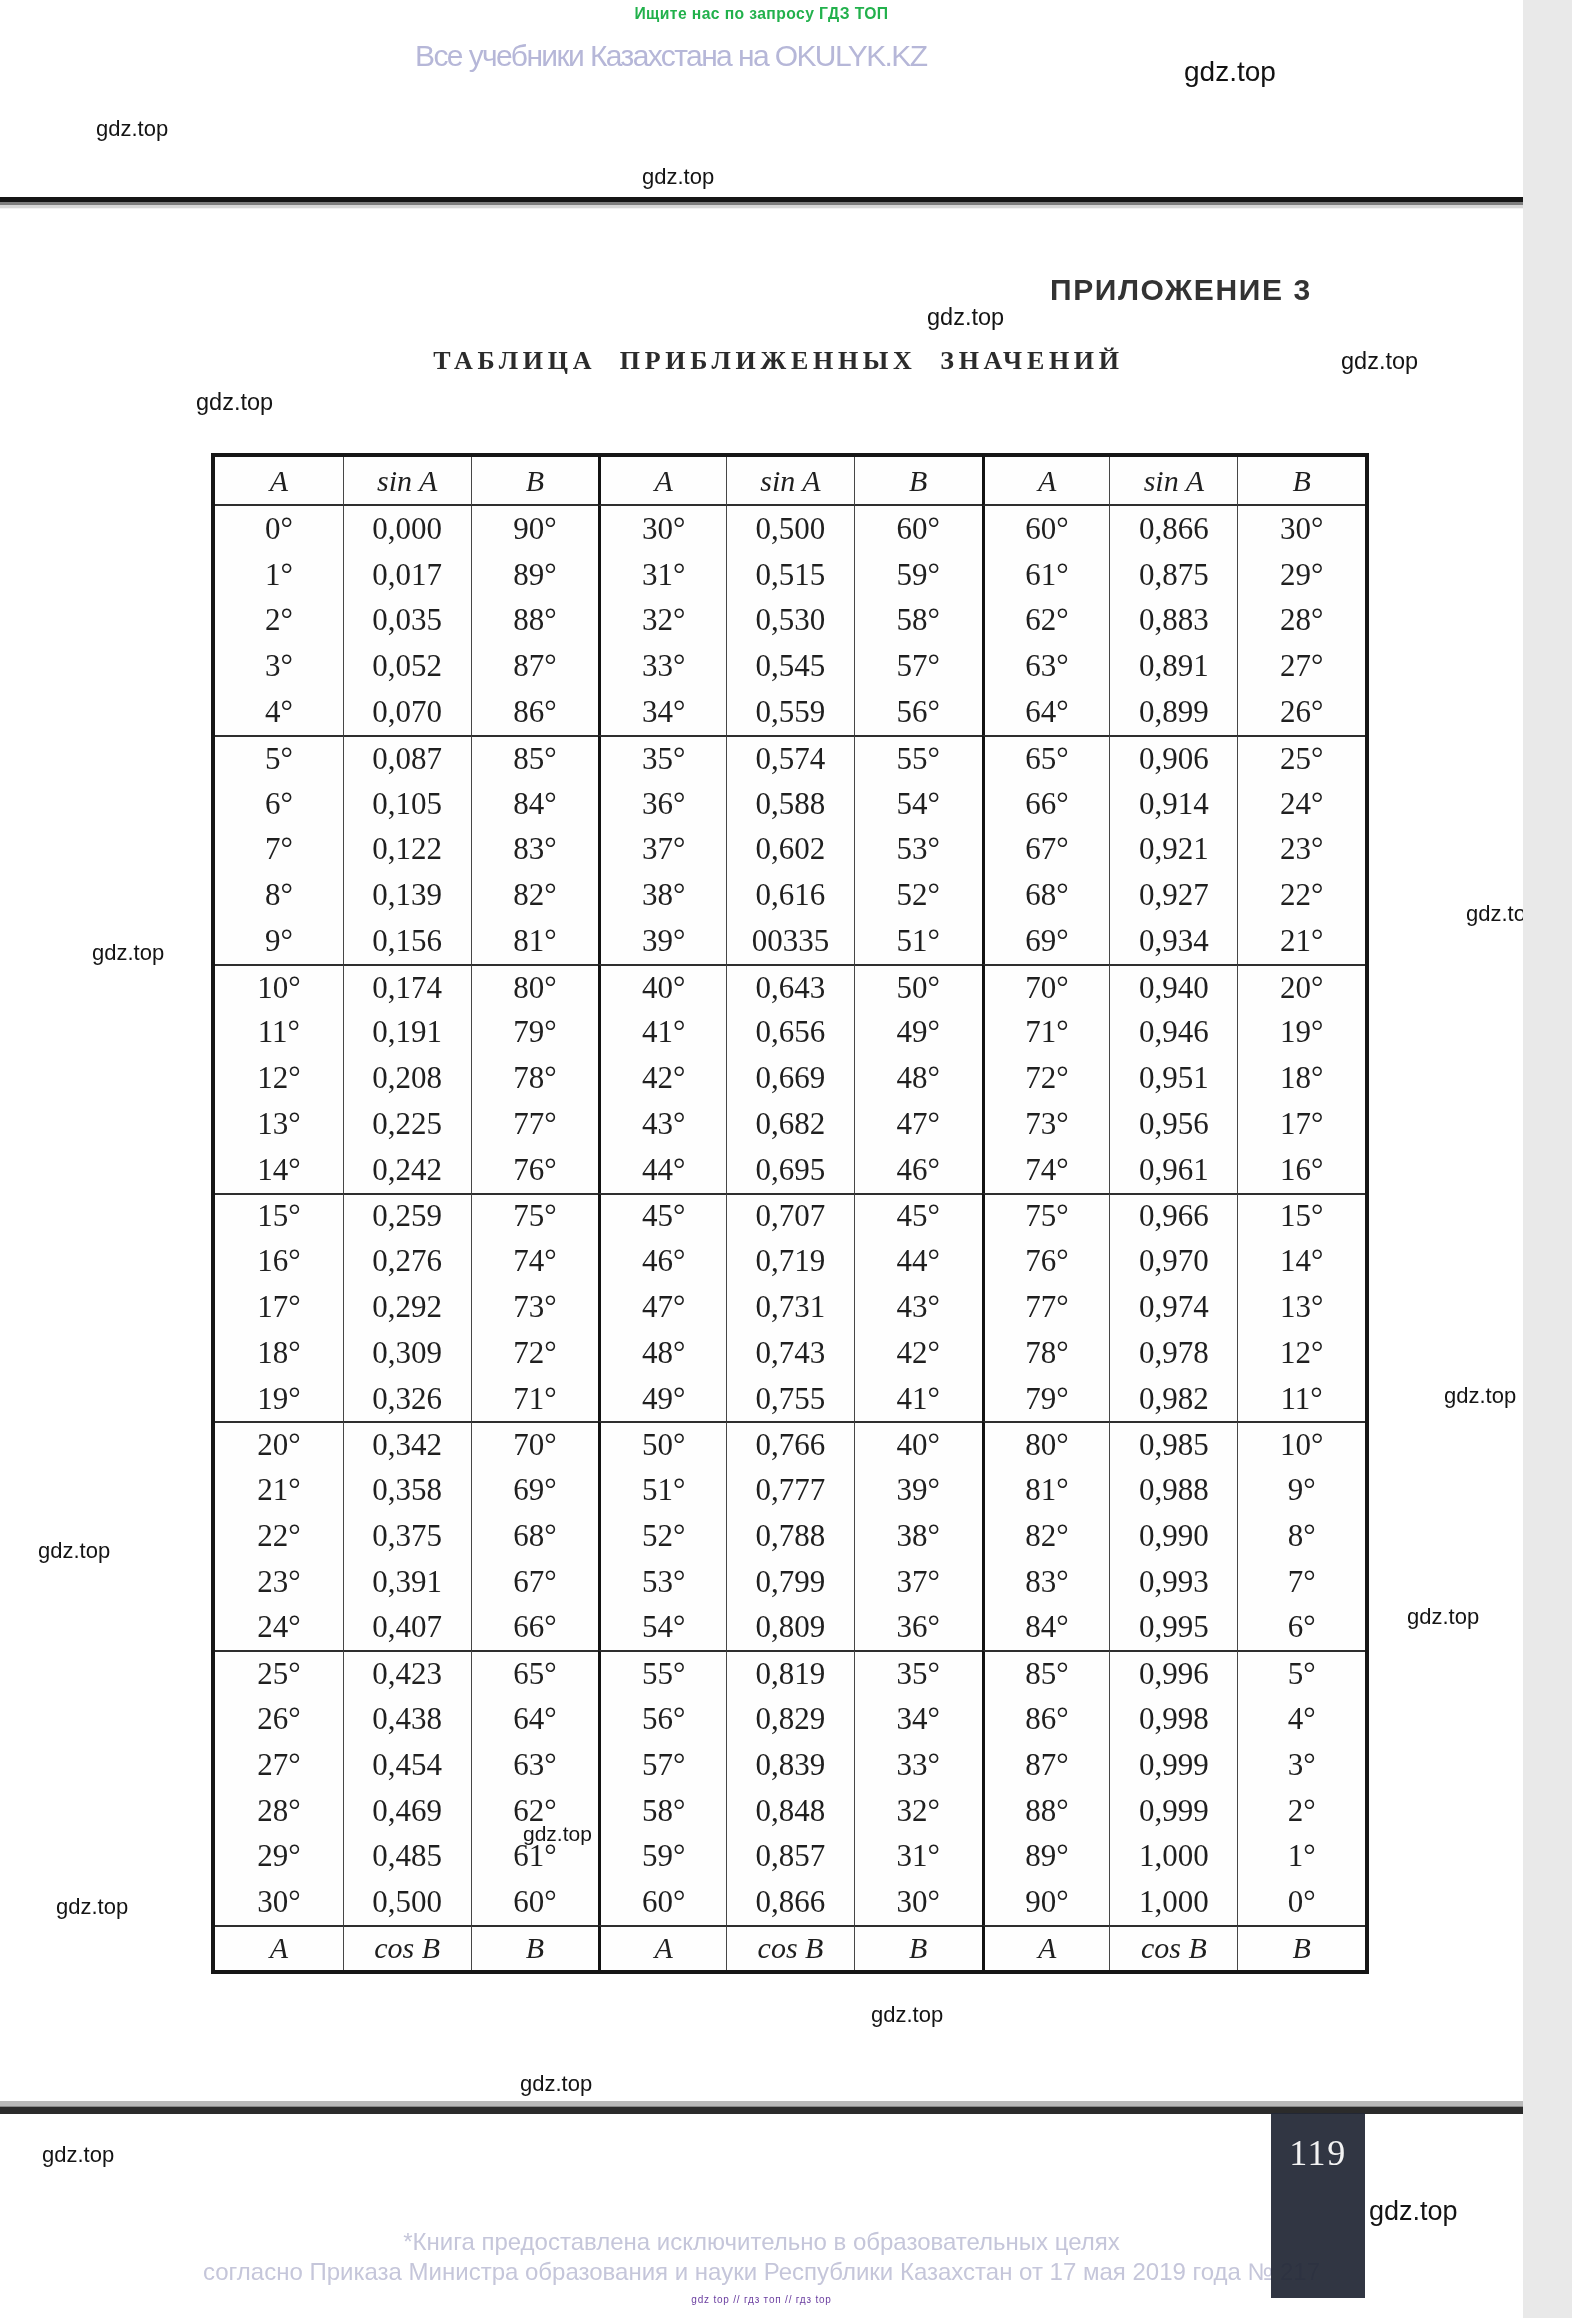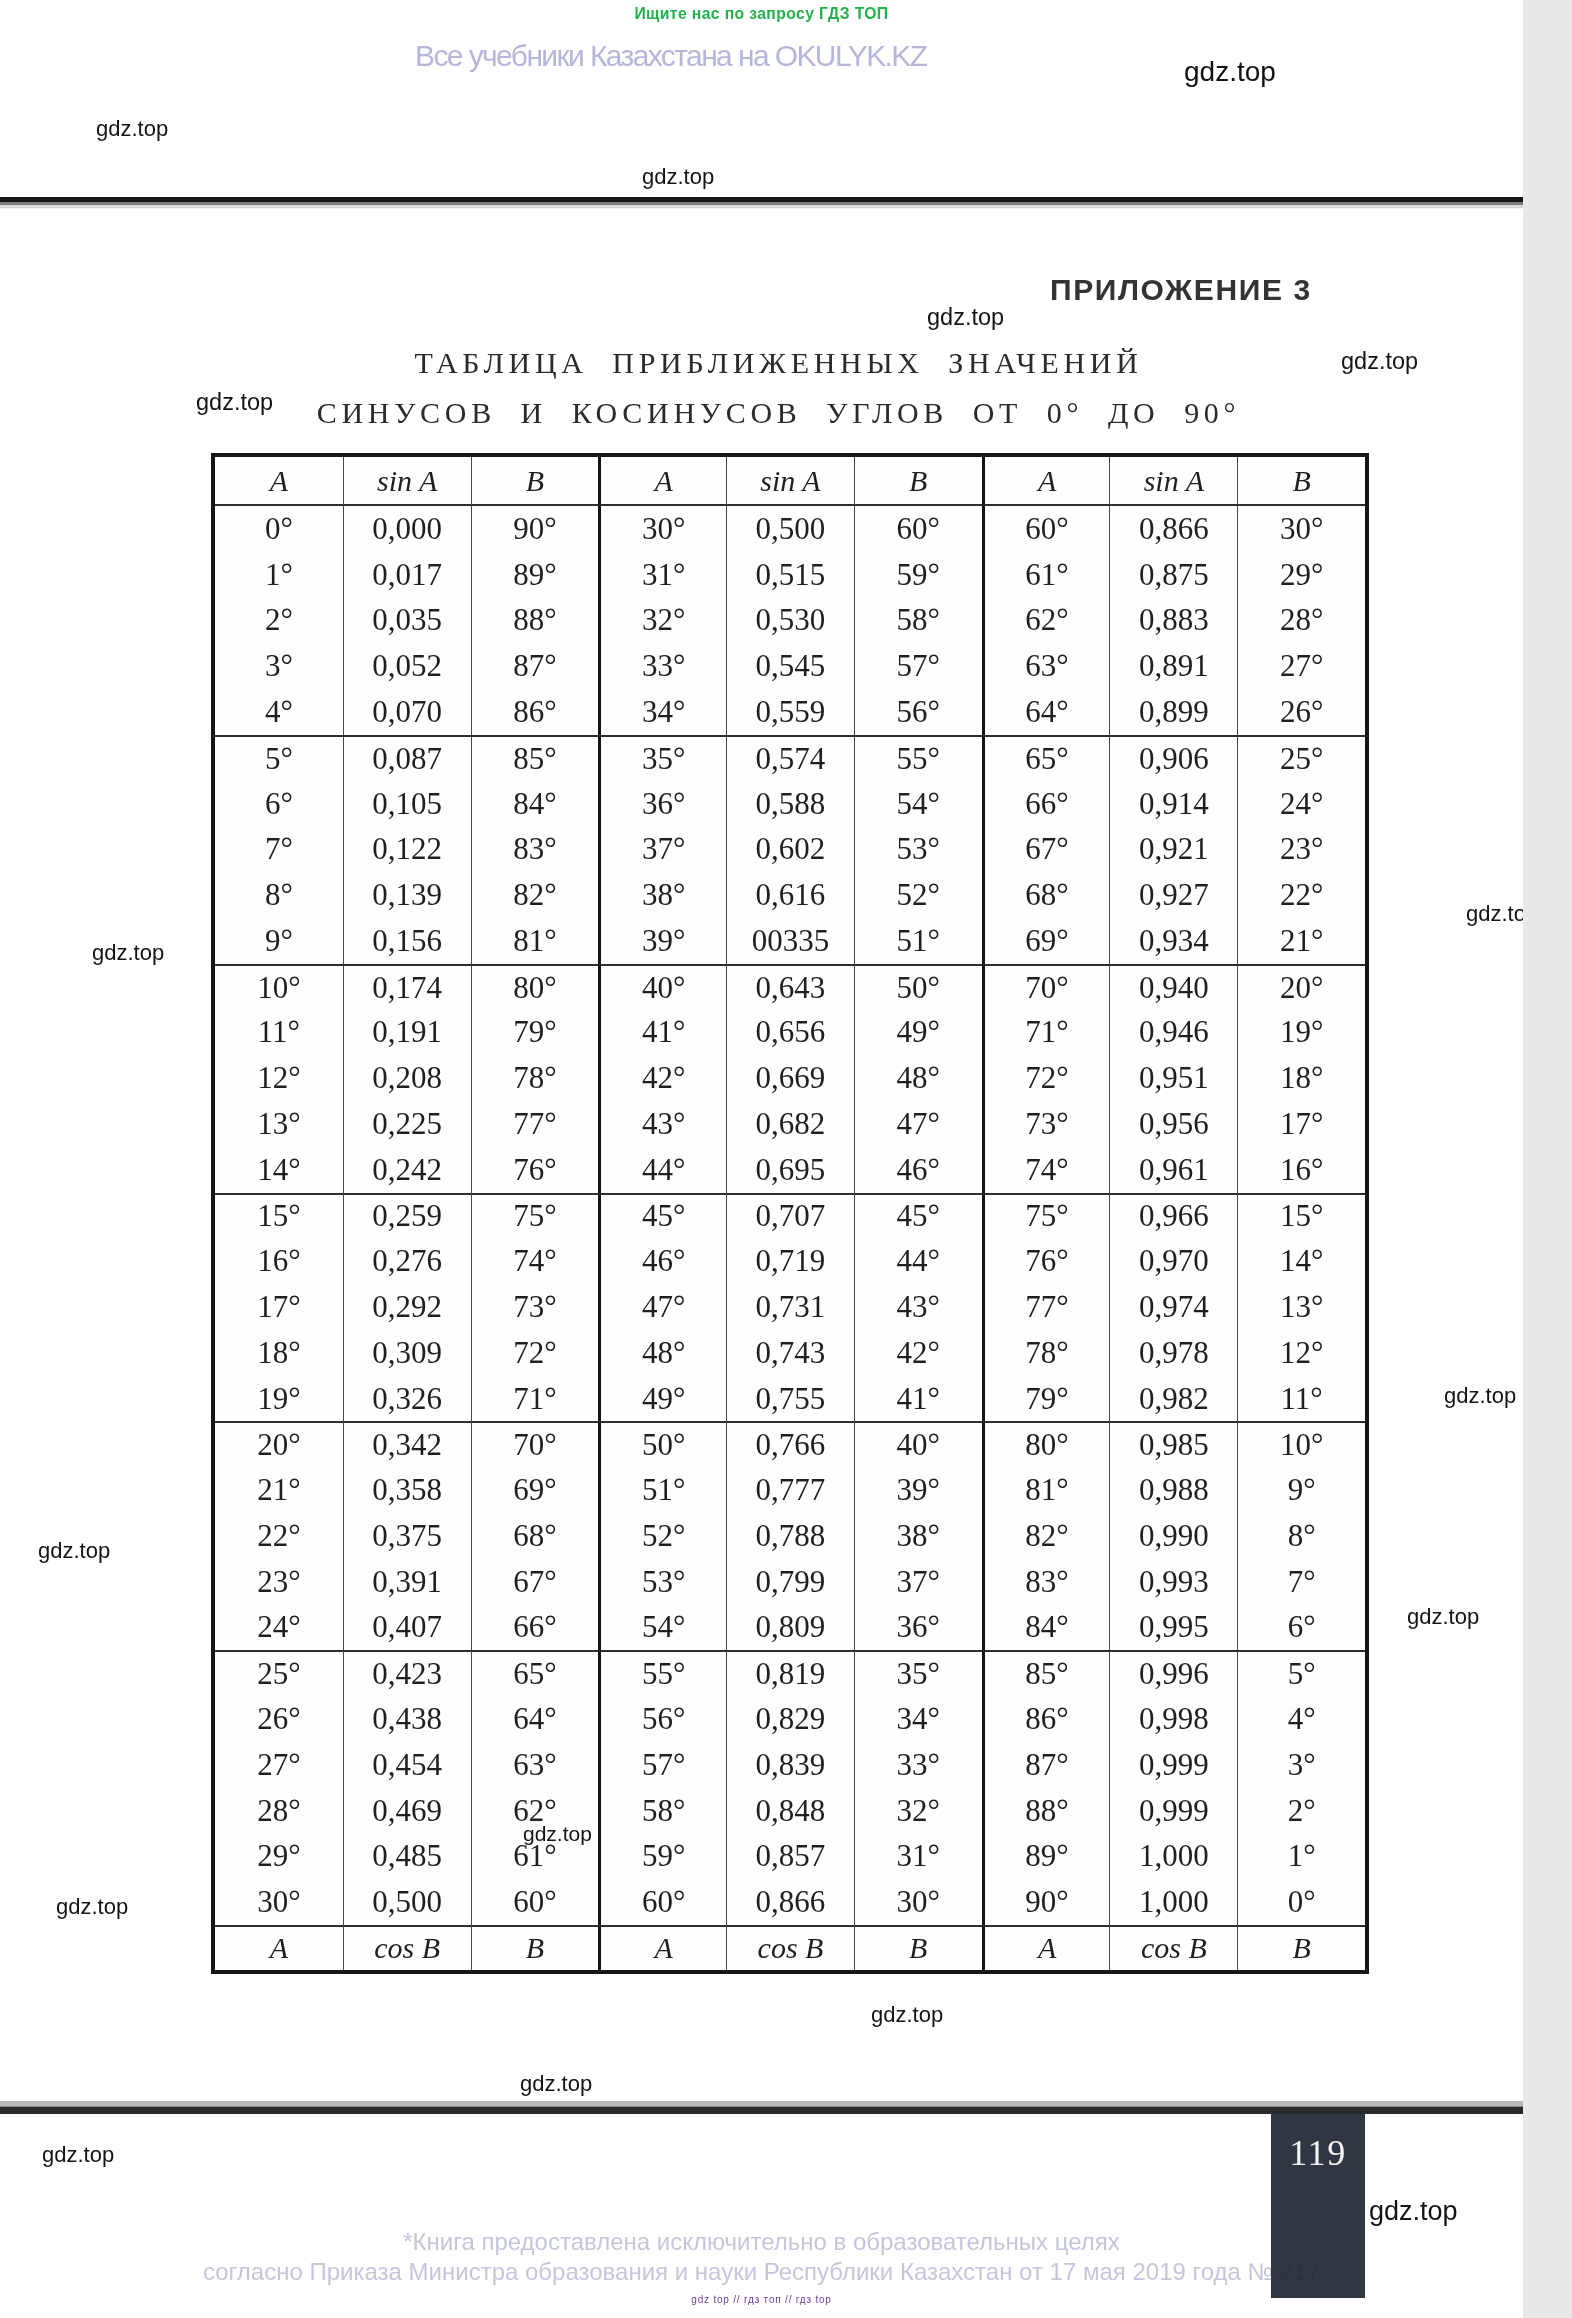--- a/index.html
+++ b/index.html
@@ -16,22 +16,22 @@
   .gdz-wm{position:absolute;color:#141414;white-space:nowrap;z-index:6;
           font-family:"Liberation Sans",sans-serif;}
 
   #top-rule{top:197px;left:0;width:100%;height:11.7px;
     background:linear-gradient(#161616 0 38%,#7e7e7e 38% 68%,#d8d8d8 68% 88%,#f3f3f3 88% 100%);}
   #bottom-rule{top:2101px;left:0;width:100%;height:12.5px;
     background:linear-gradient(#b9b9b9 0 38%,#8a8a8a 38% 45%,#2b2b2b 45% 100%);}
 
   #appendix-label{left:1050px;top:273px;font-size:30px;font-weight:bold;color:#333;
                   letter-spacing:1.6px;white-space:nowrap;}
-  .book-title{font-family:"Liberation Serif",serif;font-weight:normal;color:#2b2b2b;
-              font-size:30px;letter-spacing:4.7px;word-spacing:12.5px;white-space:nowrap;margin-left:34px;}
+  .book-title{font-family:"Liberation Serif",serif;font-weight:bold;color:#2b2b2b;
+              font-size:26px;letter-spacing:4.7px;word-spacing:12.5px;white-space:nowrap;margin-left:34px;}
   #title-line1{top:346px;}
   #title-line2{top:396px;}
 
   
   #sine-table{left:211px;top:453px;width:1158px;height:1521px;box-sizing:border-box;
       border:4.7px solid #161616;display:grid;grid-template-columns:repeat(9,1fr);
       grid-template-rows:49px repeat(31,1fr) 45px;background:#fefefe;z-index:2;}
   .cell{display:flex;align-items:center;justify-content:center;box-sizing:border-box;
         font-family:"Liberation Serif",serif;font-size:31px;color:#1f1f1f;}
   .cell.thin{border-left:1.6px solid #474747;}
@@ -58,21 +58,20 @@
   <div id="green-banner" class="abs centered" style="color: rgb(34, 177, 76);">Ищите нас по запросу ГДЗ ТОП</div>
 
   <div id="site-header" class="abs" style="color: rgb(182, 183, 216);">Все учебники Казахстана на OKULYK.KZ</div>
   <div id="header-watermark" class="abs">gdz.top</div>
 
   <div id="top-rule" class="abs"></div>
 
   <div id="appendix-label" class="abs">ПРИЛОЖЕНИЕ 3</div>
 
   <div id="title-line1" class="abs centered book-title">ТАБЛИЦА ПРИБЛИЖЕННЫХ ЗНАЧЕНИЙ</div>
-  <div id="title-line2" class="abs centered book-title">СИНУСОВ И КОСИНУСОВ УГЛОВ ОТ 0° ДО 90°</div>
 
   <div id="sine-table" class="abs">
       <div class="cell  hdr">A</div>
       <div class="cell thin hdr">sin A</div>
       <div class="cell thin hdr">B</div>
       <div class="cell thick hdr">A</div>
       <div class="cell thin hdr">sin A</div>
       <div class="cell thin hdr">B</div>
       <div class="cell thick hdr">A</div>
       <div class="cell thin hdr">sin A</div>

